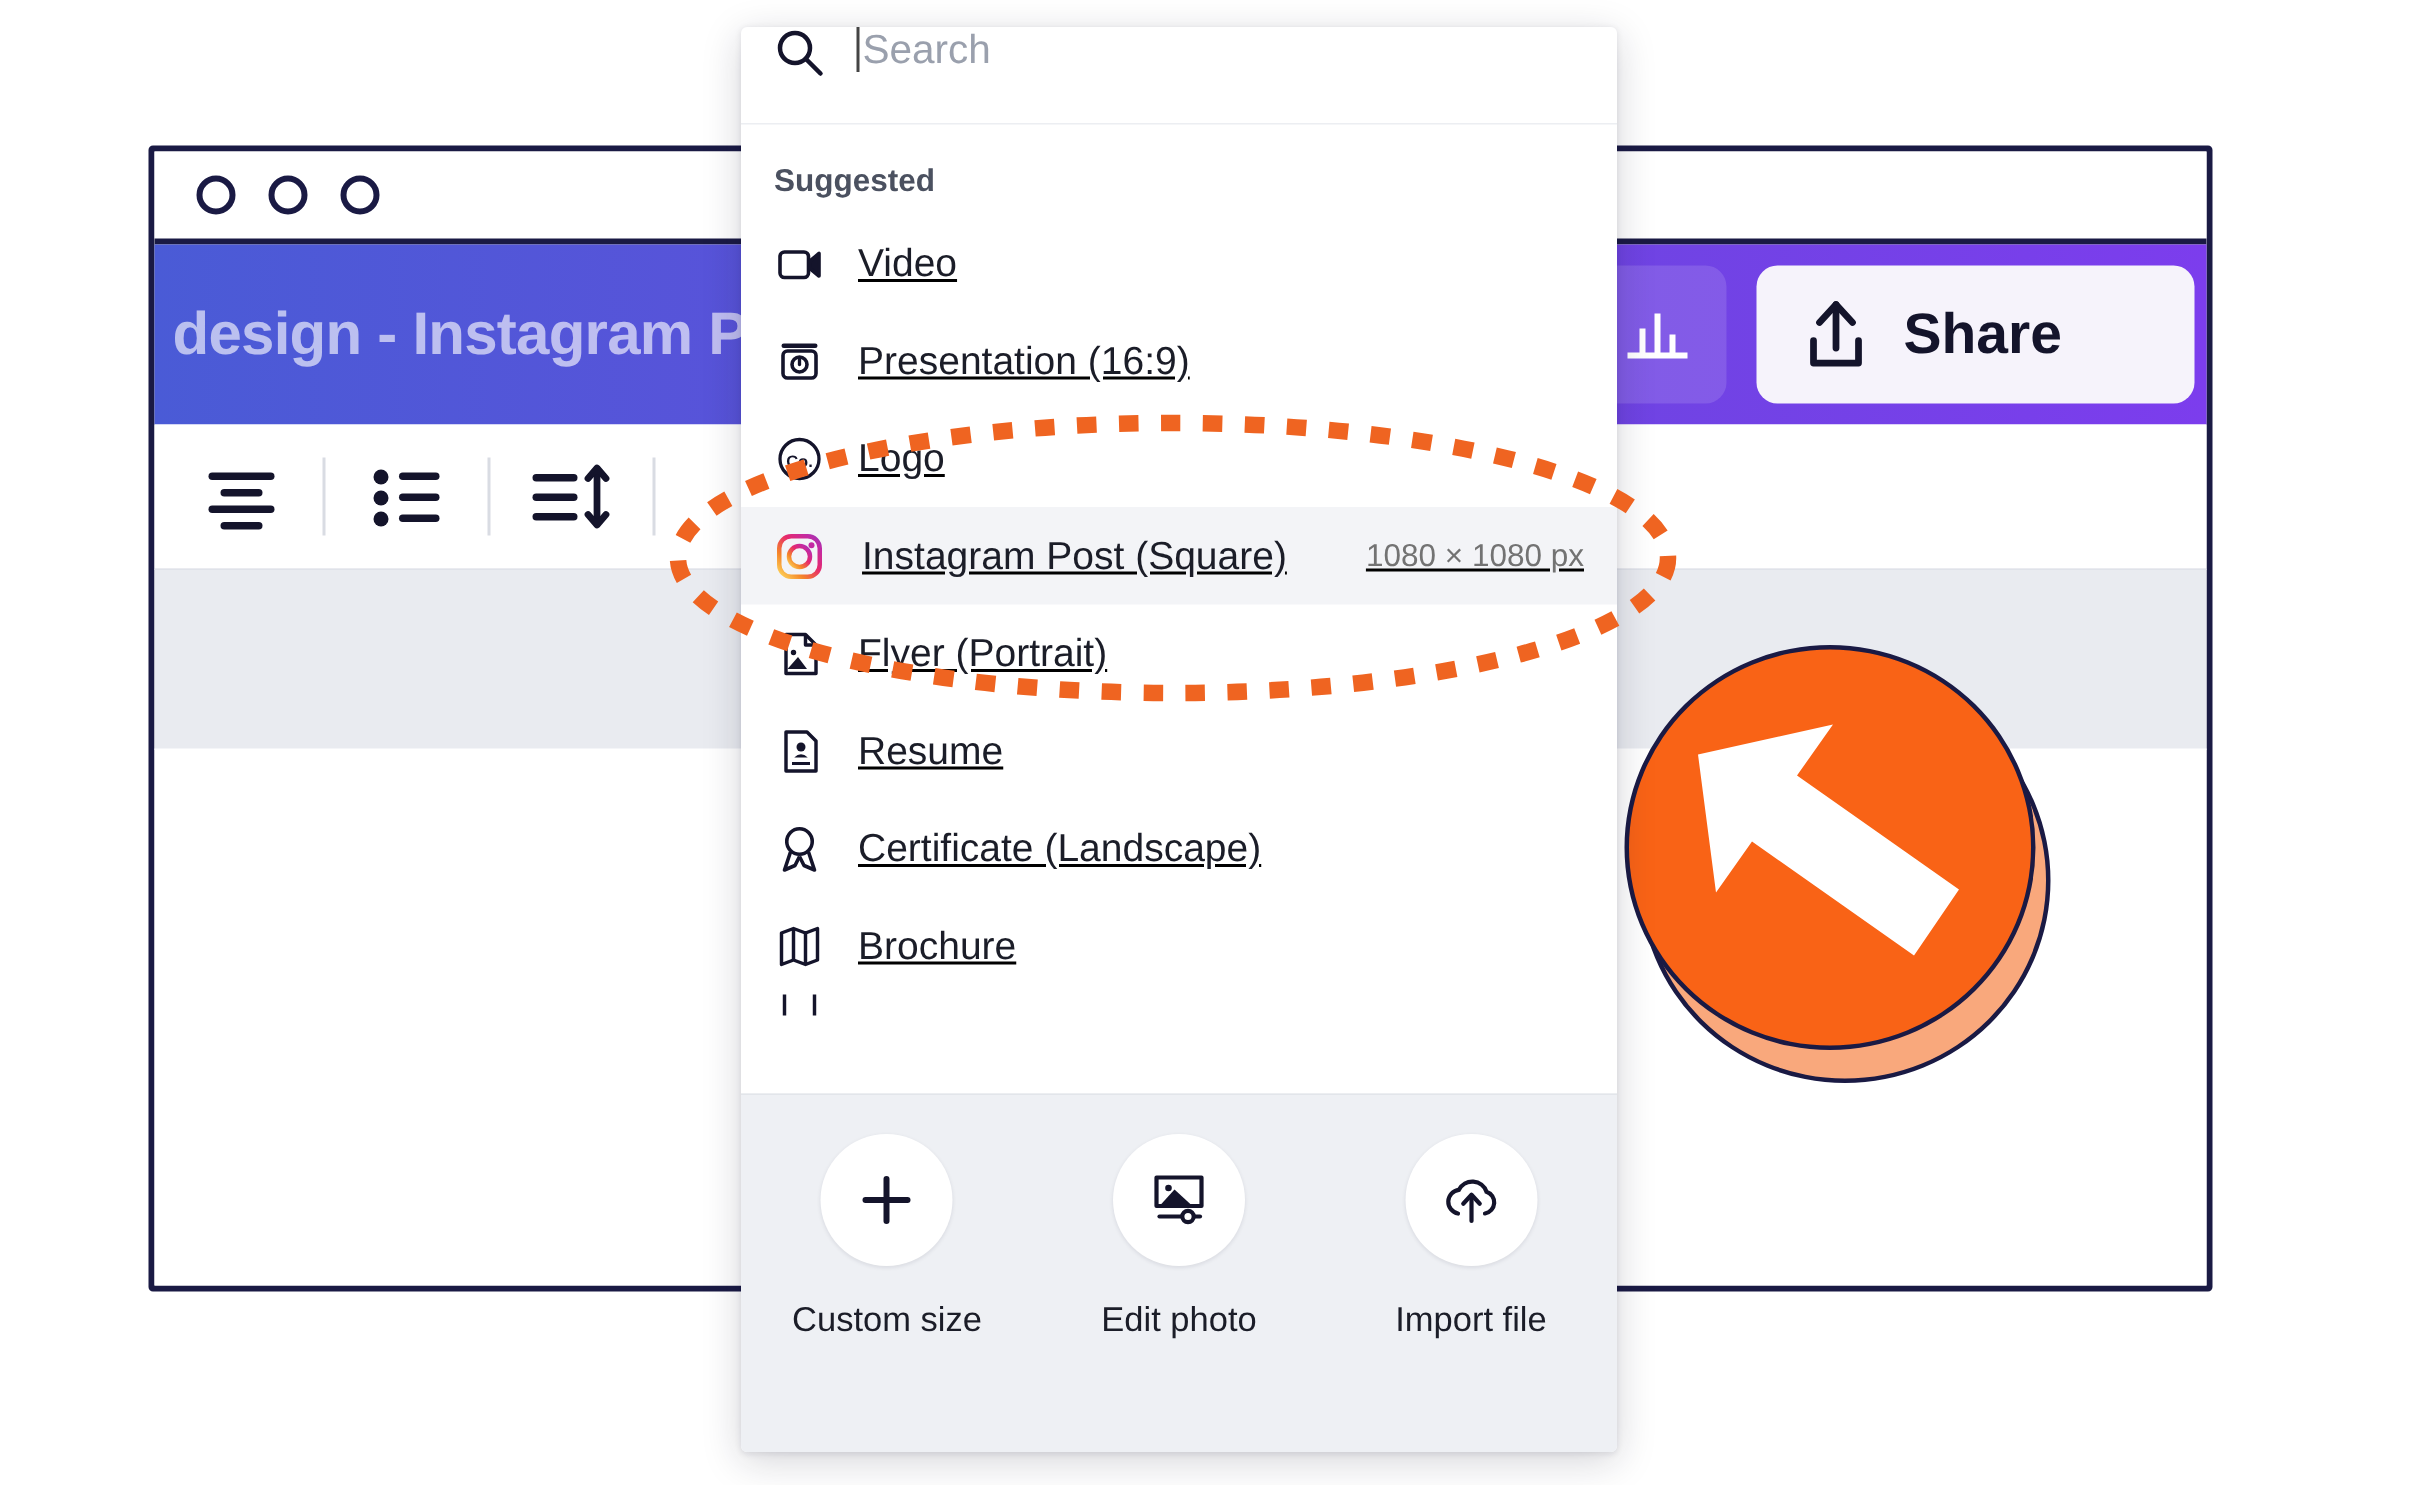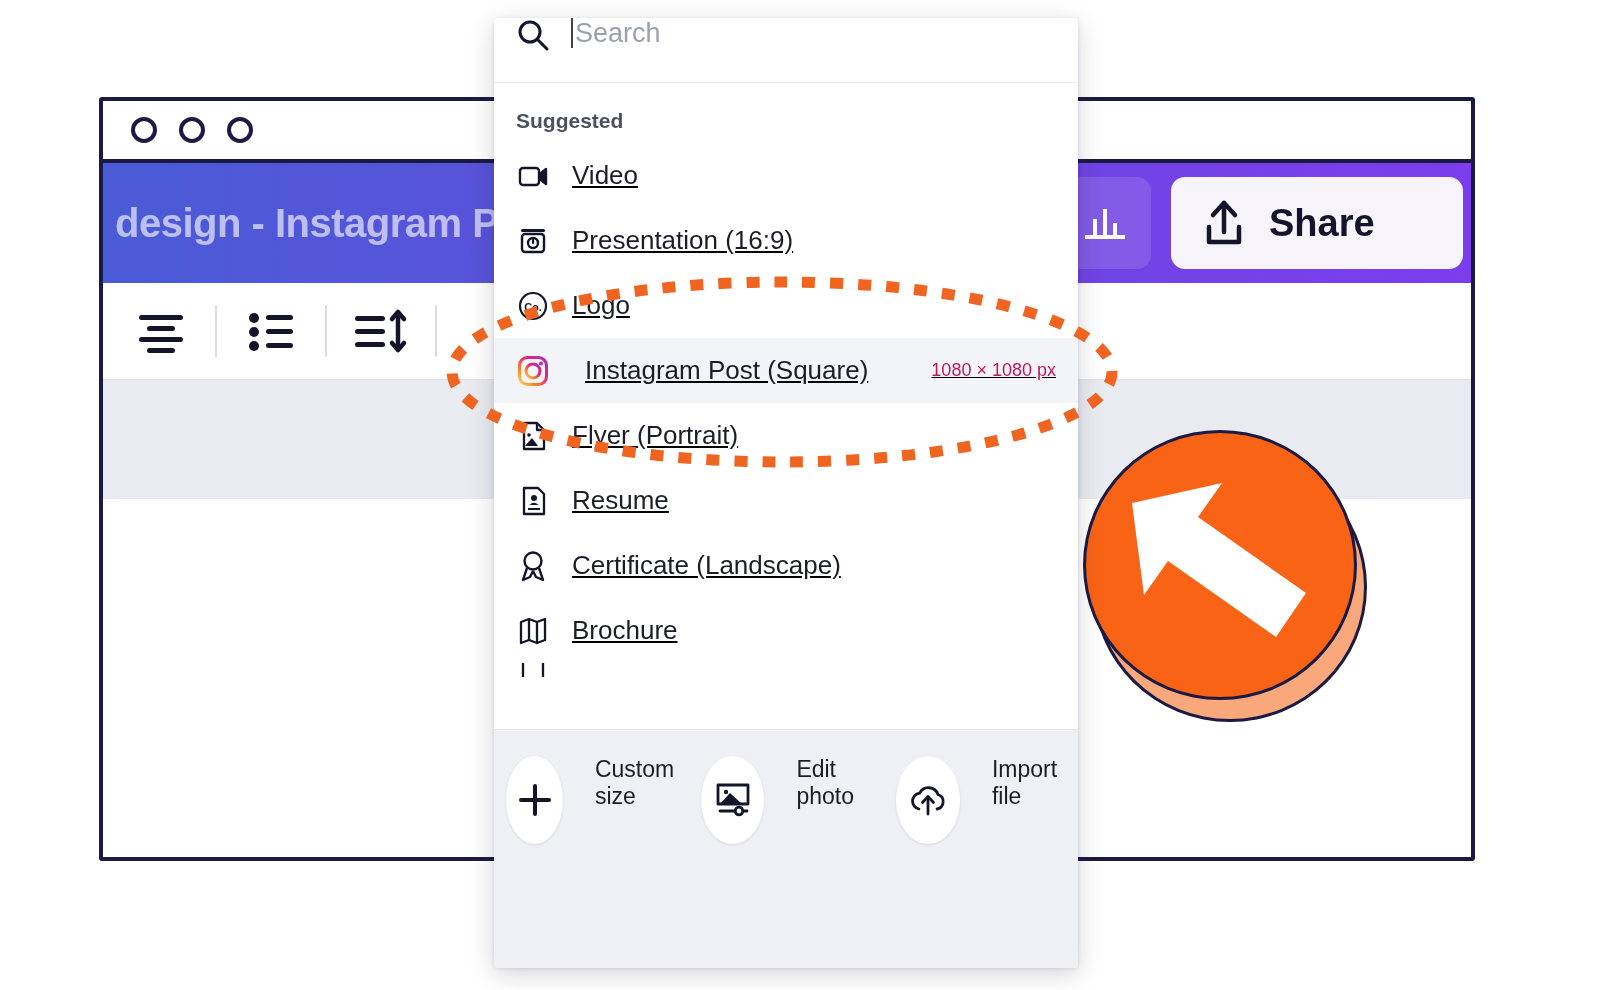--- a/index.html
+++ b/index.html
@@ -131,29 +131,29 @@
   .section-label{
     padding:26px 22px 10px 22px;font-size:21px;font-weight:700;color:#4b5160;
   }
   .list{flex:1 1 auto;overflow:hidden;text-decoration:underline;}
   .row{
     display:flex;align-items:center;gap:22px;height:65px;padding:0 22px;
   }
   .row.selected{background:#f3f4f7;justify-content:space-between;}
   .row-icon{width:34px;height:34px;flex:0 0 34px;display:flex;align-items:center;justify-content:center;}
   .row-label{font-size:26px;color:#1b1d28;white-space:nowrap;}
-  .row-dim{font-size:18px;color:#be185d;margin-left:28px;white-space:nowrap;}
+  .row-dim{font-size:21px;color:#737373;margin-left:28px;white-space:nowrap;}
   .row-partial{height:14px;overflow:hidden;}
 
   .footer{
     flex:0 0 212px;background:#eef0f4;border-top:1px solid #e2e5ea;
     display:flex;align-items:flex-start;justify-content:space-around;
     padding-top:26px;
   }
-  .fitem{display:flex;flex-direction:row;align-items:flex-start;gap:32px;width:170px;}
+  .fitem{display:flex;flex-direction:column;align-items:center;gap:22px;width:170px;}
   .fcircle{
     width:88px;height:88px;border-radius:50%;background:#fff;
     display:flex;align-items:center;justify-content:center;
     box-shadow:0 1px 3px rgba(20,20,45,.10);
   }
   .flabel{font-size:23px;color:#1b1d28;}
 
   
   .highlight-ellipse{
     position:absolute;left:444px;top:274px;width:676px;height:196px;

